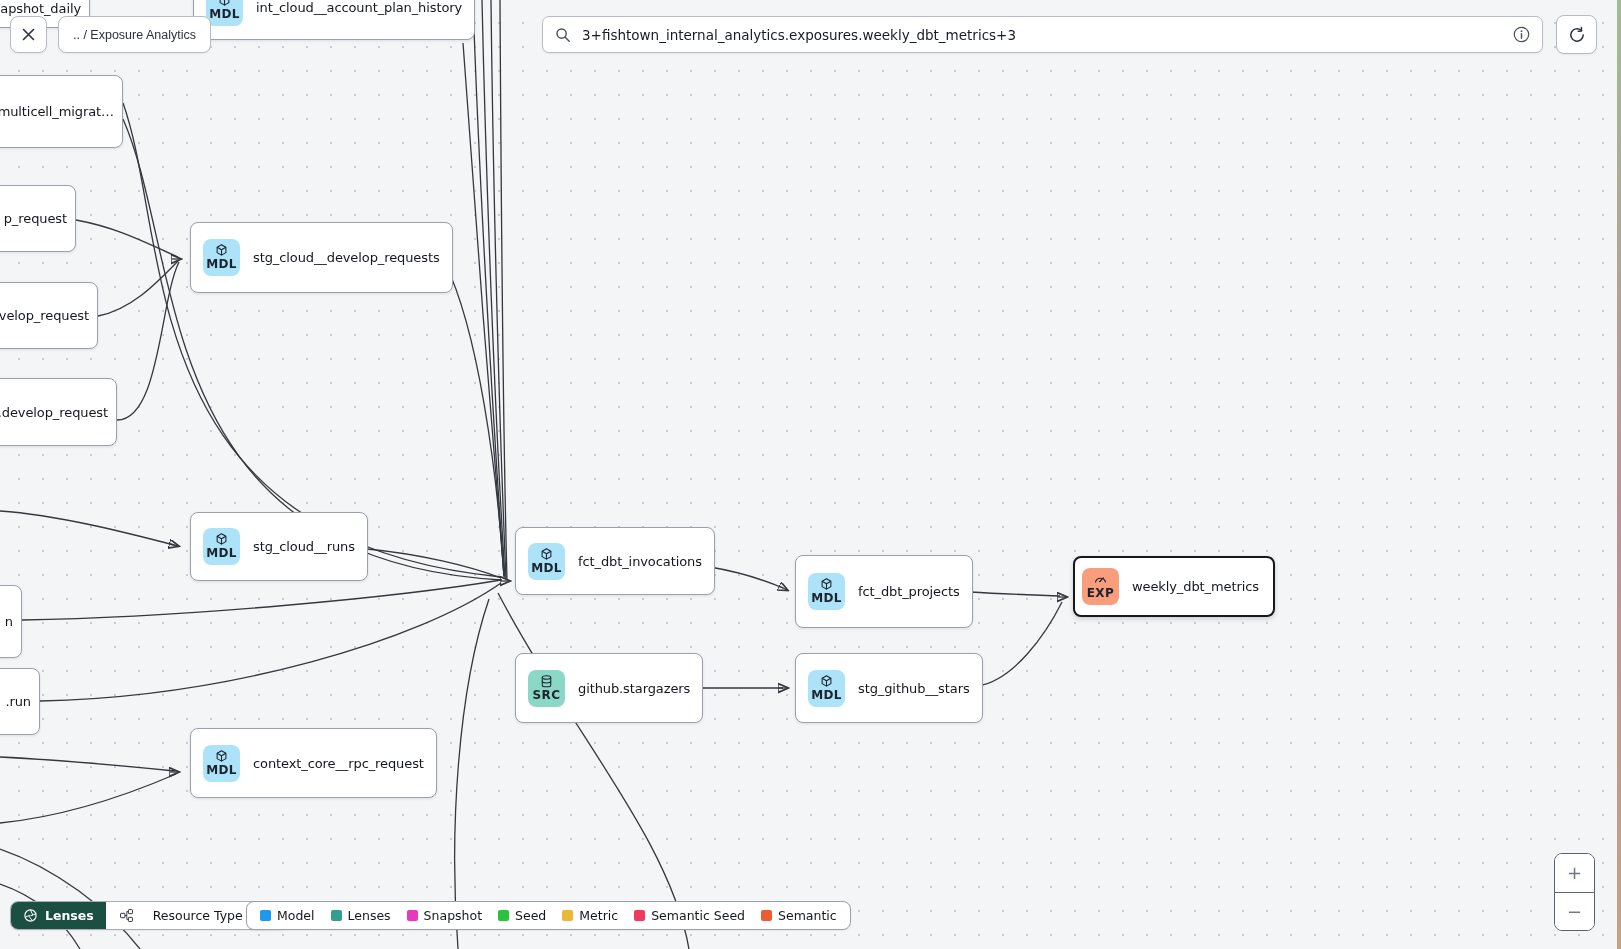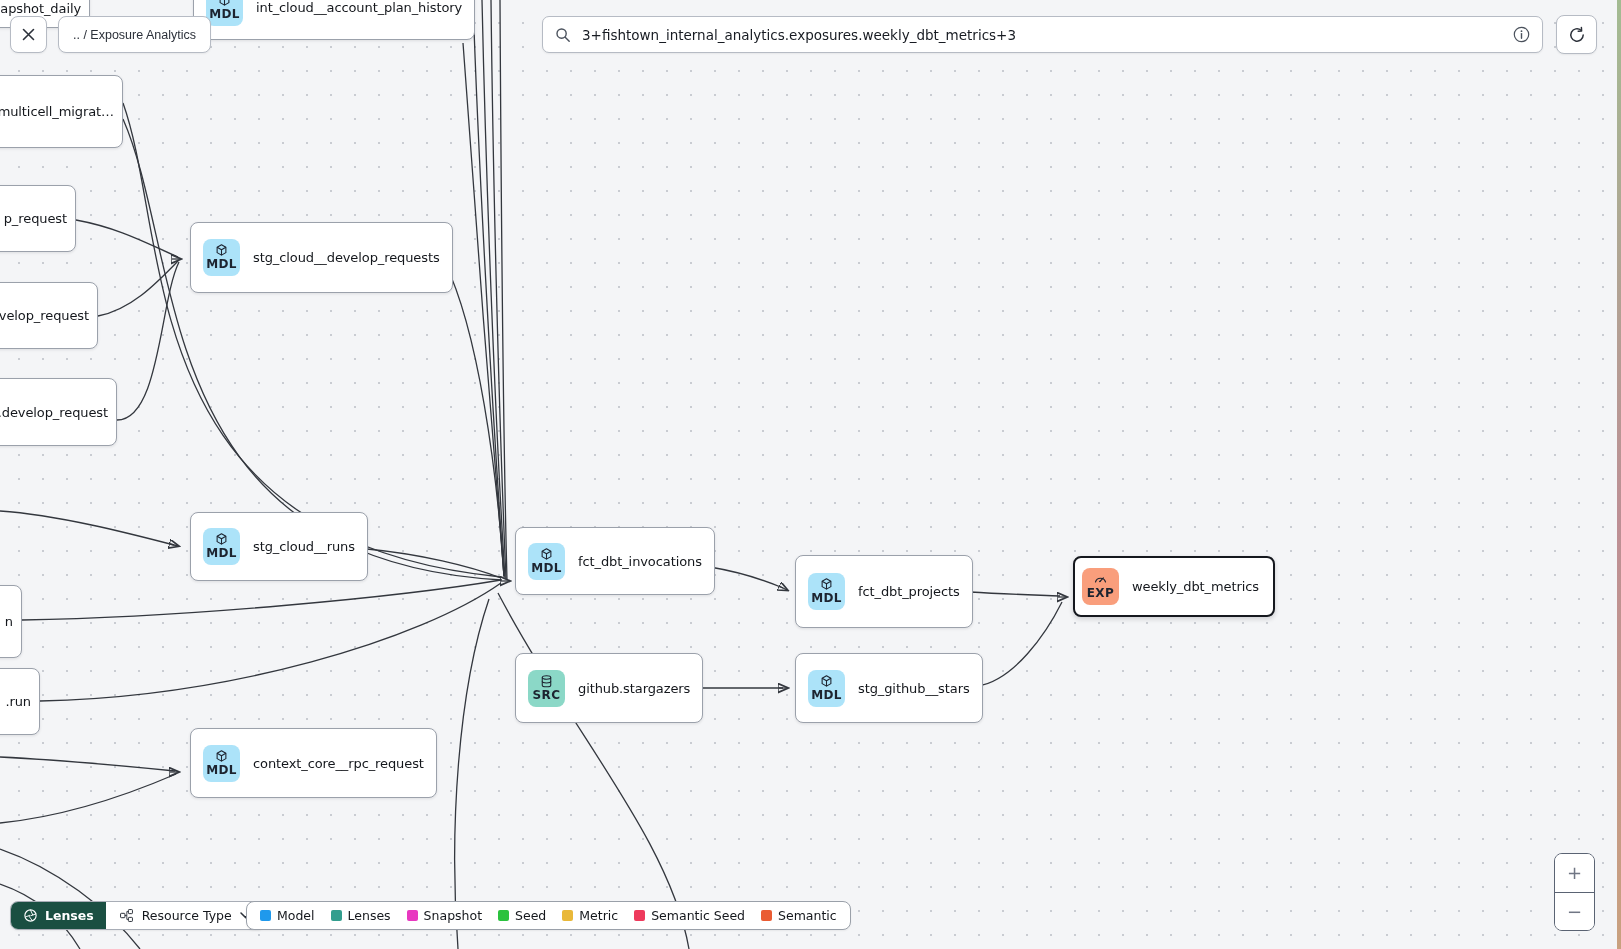--- a/index.html
+++ b/index.html
@@ -53,21 +53,21 @@
   
   .lenses-pill{
     left:10px;top:901px;height:29px;display:flex;align-items:stretch;
     border:1px solid #a8adb6;border-radius:8px;overflow:hidden;box-shadow:0 1px 2px rgba(0,0,0,.06);
   }
   .lenses-btn{
     background:#1a4f42;color:#fff;display:flex;align-items:center;gap:7px;
     padding:0 12px;font-size:12.5px;font-weight:bold;cursor:pointer;
   }
   .resource-btn{
-    background:#fff;display:flex;align-items:center;gap:8px;padding:0 13px;
+    background:#fff;display:flex;align-items:center;gap:19px;padding:0 13px;
     font-size:12.5px;color:#14171c;cursor:pointer;
   }
   .legend-pill{
     left:246px;top:901px;height:29px;background:#fff;border:1px solid #9aa0a9;border-radius:8px;
     display:flex;align-items:center;gap:16px;padding:0 13px;box-shadow:0 1px 2px rgba(0,0,0,.06);
   }
   .legend-item{display:flex;align-items:center;gap:6px;font-size:12.5px;white-space:nowrap;}
   .legend-swatch{width:11px;height:11px;border-radius:2px;display:inline-block;}
   
   .zoom-ctrl{

